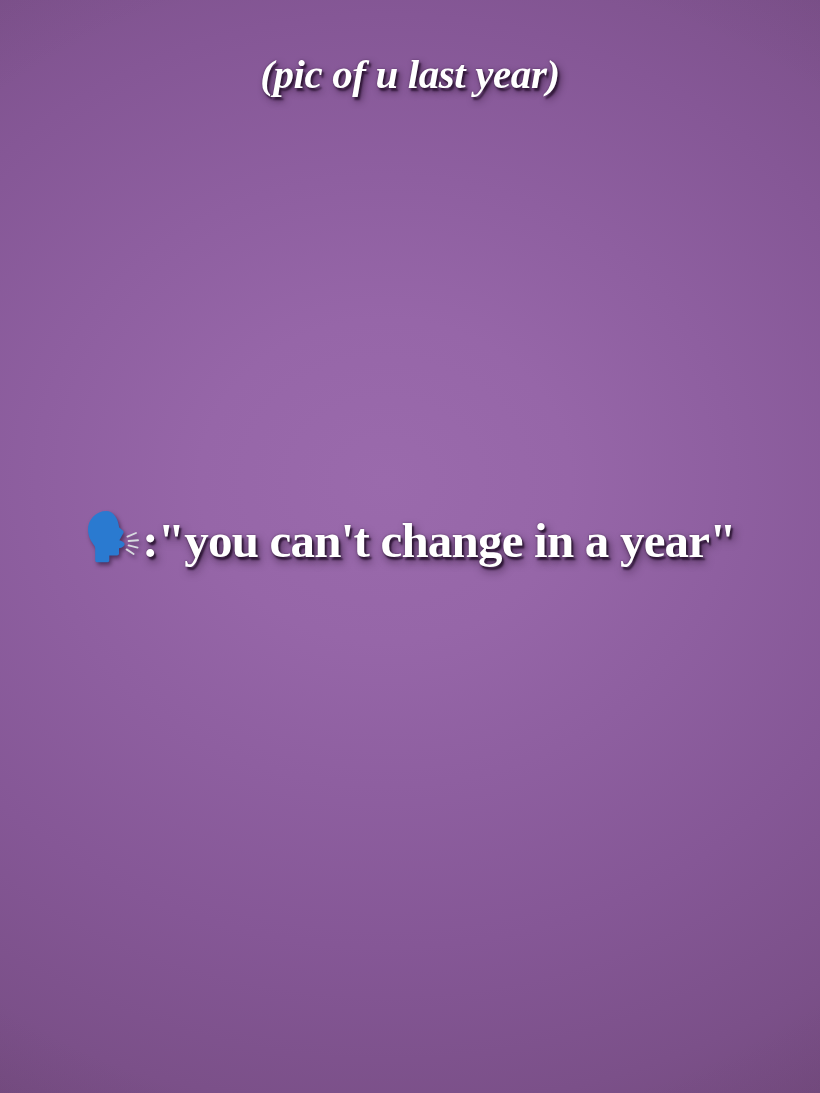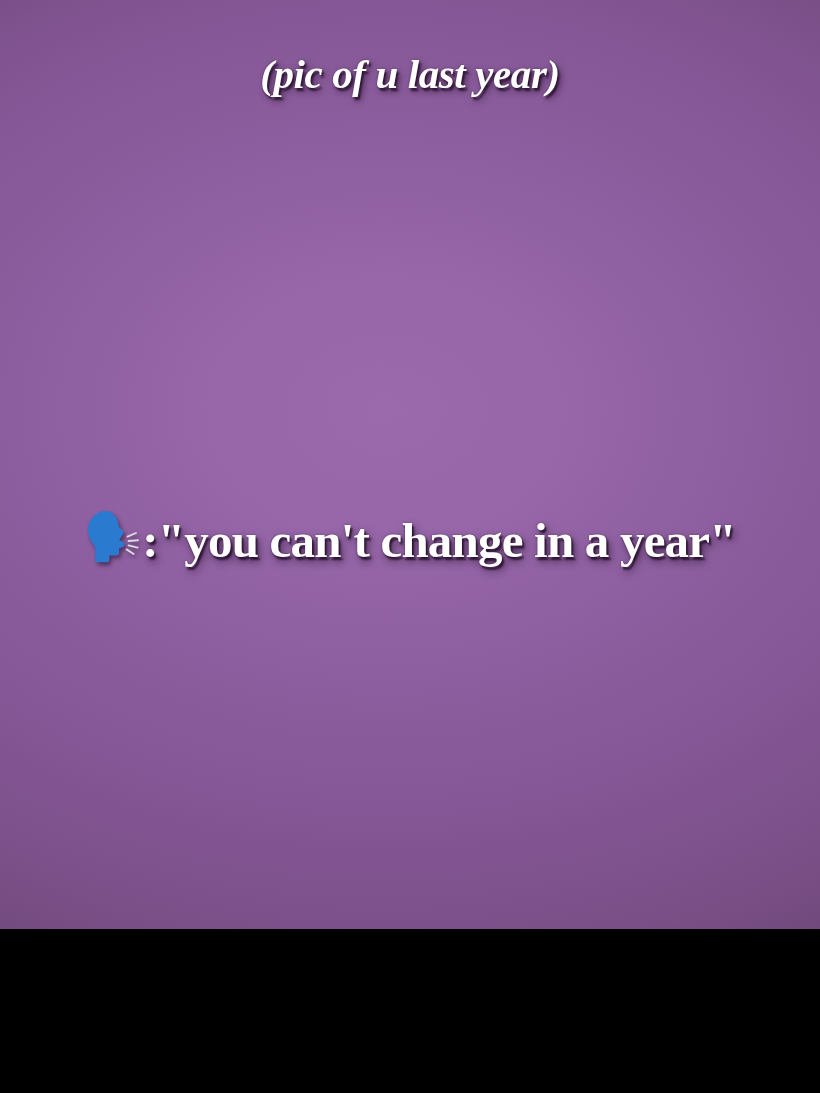--- a/index.html
+++ b/index.html
@@ -5,21 +5,21 @@
 <style>
   html, body {
     margin: 0;
     padding: 0;
     background: #000;
   }
 
   #canvas {
     position: relative;
     width: 820px;
-    height: 929px;
+    height: 1093px;
     overflow: hidden;
     font-family: "Liberation Serif", "DejaVu Serif", serif;
     
     background-color: #6e4b7c;
   }
 
   
   #bg-gradient {
     position: absolute;
     inset: 0;

